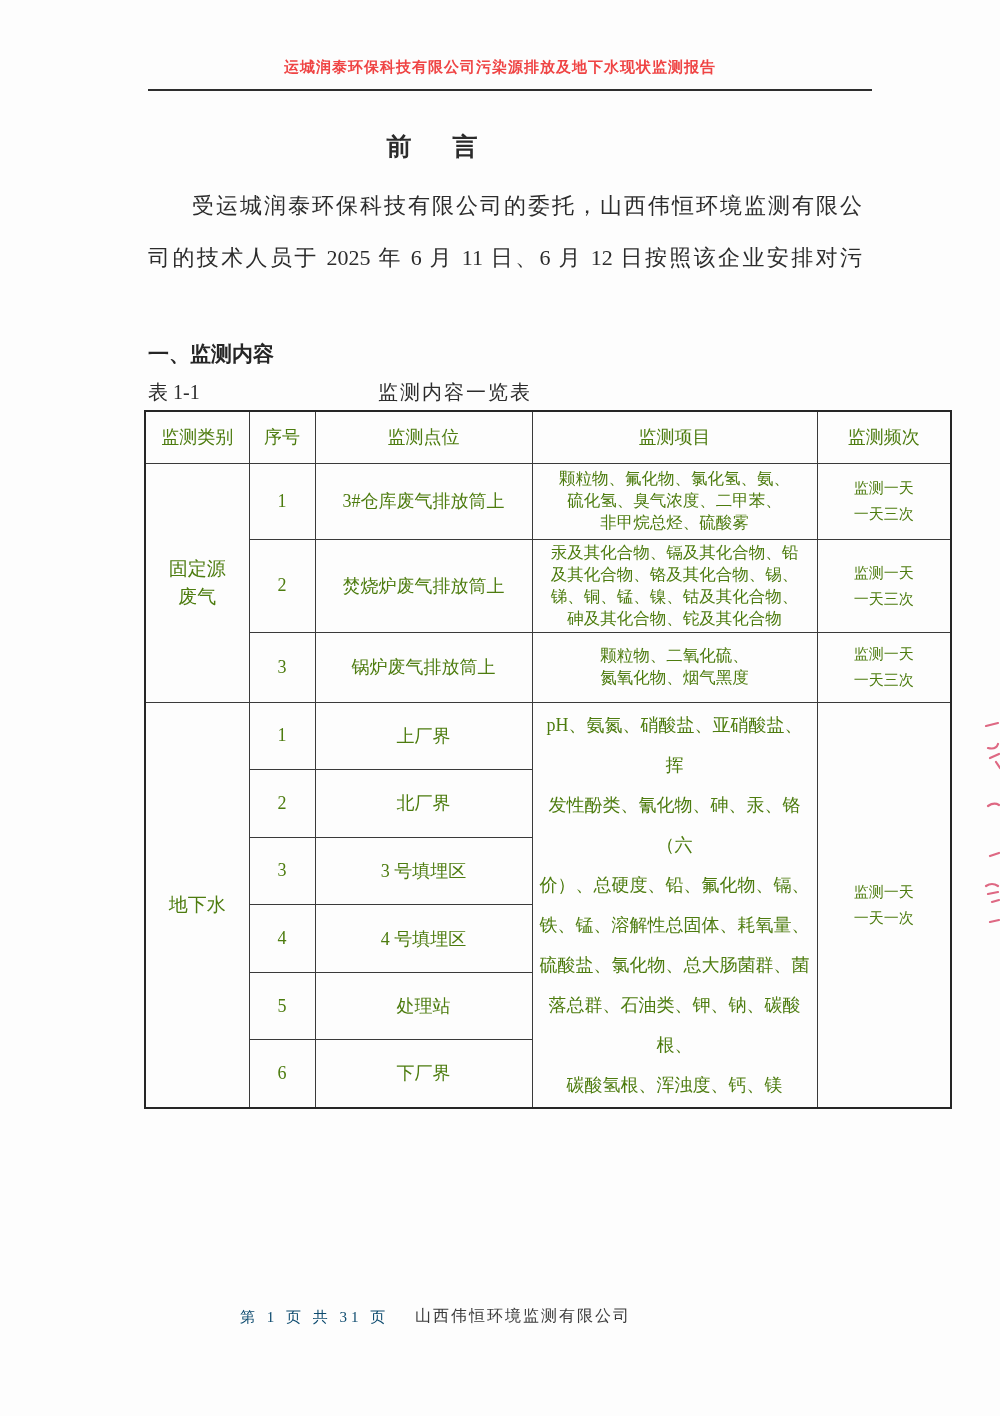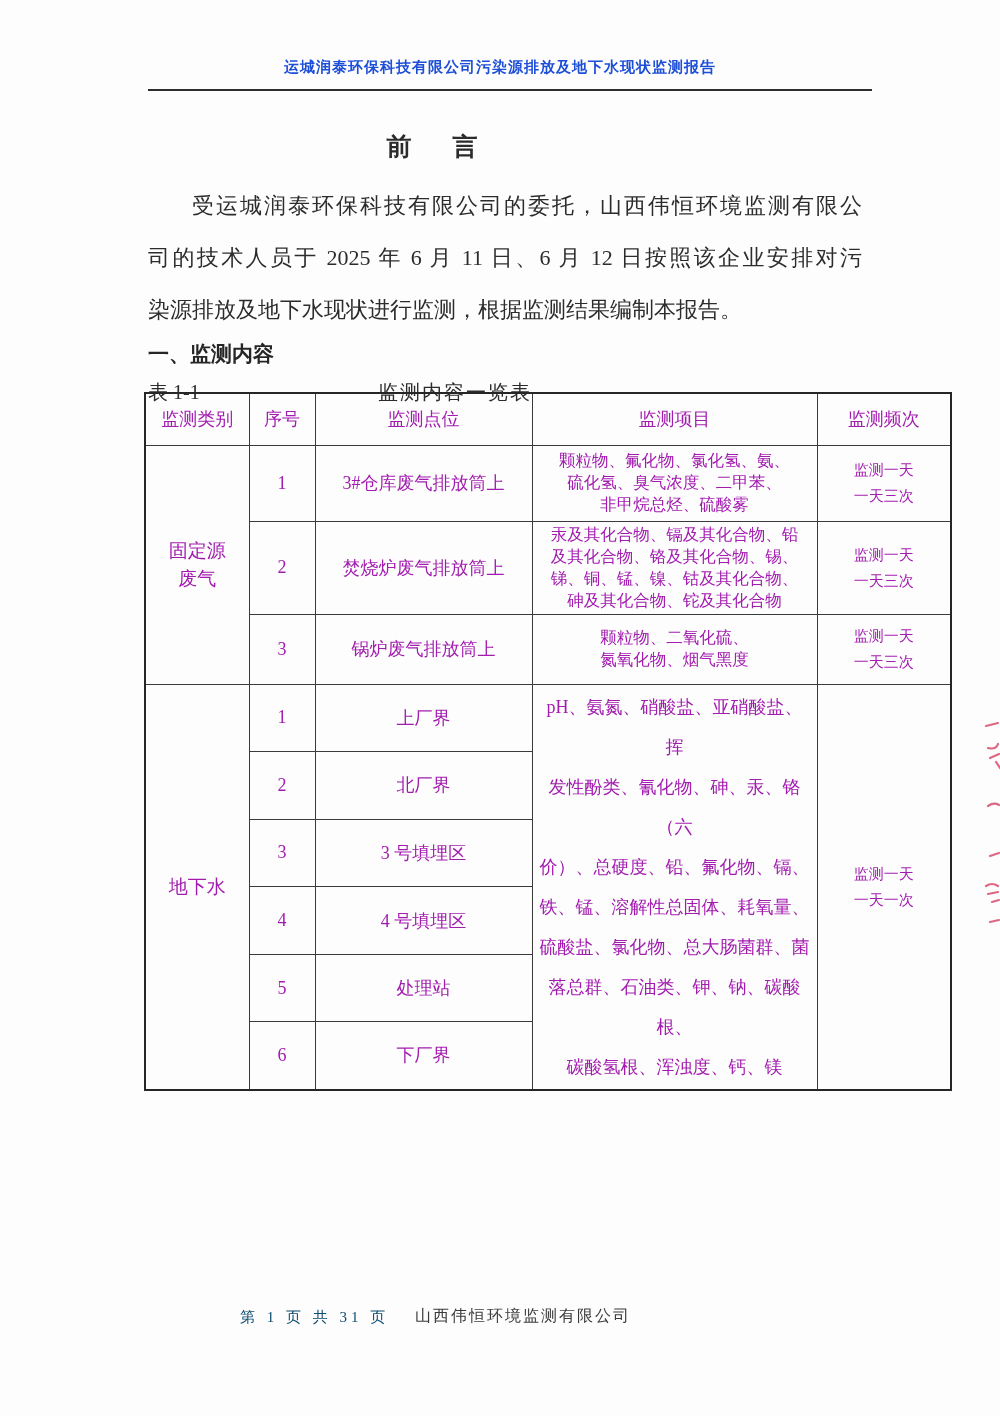--- a/index.html
+++ b/index.html
@@ -10,21 +10,21 @@
     background:#fdfdfd;
     overflow:hidden;
     font-family:"Liberation Serif","DejaVu Serif",serif;
     color:#2d2d2d;
   }
   
   .doc-header{
     position:absolute;top:58px;left:0;width:1000px;
     text-align:center;
     font-family:"Liberation Sans","DejaVu Sans",sans-serif;
-    font-weight:bold;font-size:15px;color:#1d4ed8;letter-spacing:1px;
+    font-weight:bold;font-size:15px;color:#ef4444;letter-spacing:1px;
   }
   .header-rule{
     position:absolute;top:89px;left:148px;width:724px;height:2px;
     background:#2e2e2e;
   }
   
   .doc-title{
     position:absolute;top:130px;left:0;width:872px;
     text-align:center;
     font-family:"Liberation Sans","DejaVu Sans",sans-serif;
@@ -45,23 +45,23 @@
     font-weight:bold;font-size:21px;color:#262626;
   }
   .table-caption-row{
     position:absolute;top:379px;left:148px;width:714px;
     font-size:20px;color:#2c2c2c;
   }
   .table-label{position:absolute;left:0;top:0;}
   .table-caption{position:absolute;left:230px;top:0;letter-spacing:2px;text-align:center;}
   
   table.monitor{
-    position:absolute;top:392px;left:144px;
+    position:absolute;top:410px;left:144px;
     width:806px;border-collapse:collapse;table-layout:fixed;
-    font-size:18px;color:#a21caf;
+    font-size:18px;color:#4d7c0f;
   }
   table.monitor td,table.monitor th{
     border:1.6px solid #3a3a3a;
     text-align:center;vertical-align:middle;
     padding:2px 6px;font-weight:normal;
     overflow:hidden;
   }
   table.monitor{border:2.2px solid #262626;}
   col.c-cat{width:104px;}
   col.c-no{width:66px;}
@@ -96,21 +96,20 @@
 <div class="page">
 
   <div class="doc-header">运城润泰环保科技有限公司污染源排放及地下水现状监测报告</div>
   <div class="header-rule"></div>
 
   <div class="doc-title">前　言</div>
 
   <div class="paragraph">
     <div class="para-line indent justify-last">受运城润泰环保科技有限公司的委托，山西伟恒环境监测有限公</div>
     <div class="para-line justify-last">司的技术人员于 2025 年 6 月 11 日、6 月 12 日按照该企业安排对污</div>
-    <div class="para-line">染源排放及地下水现状进行监测，根据监测结果编制本报告。</div>
   </div>
 
   <div class="section-heading">一、监测内容</div>
 
   <div class="table-caption-row">
     <span class="table-label">表 1-1</span>
     <span class="table-caption">监测内容一览表</span>
   </div>
 
   <table class="monitor">

